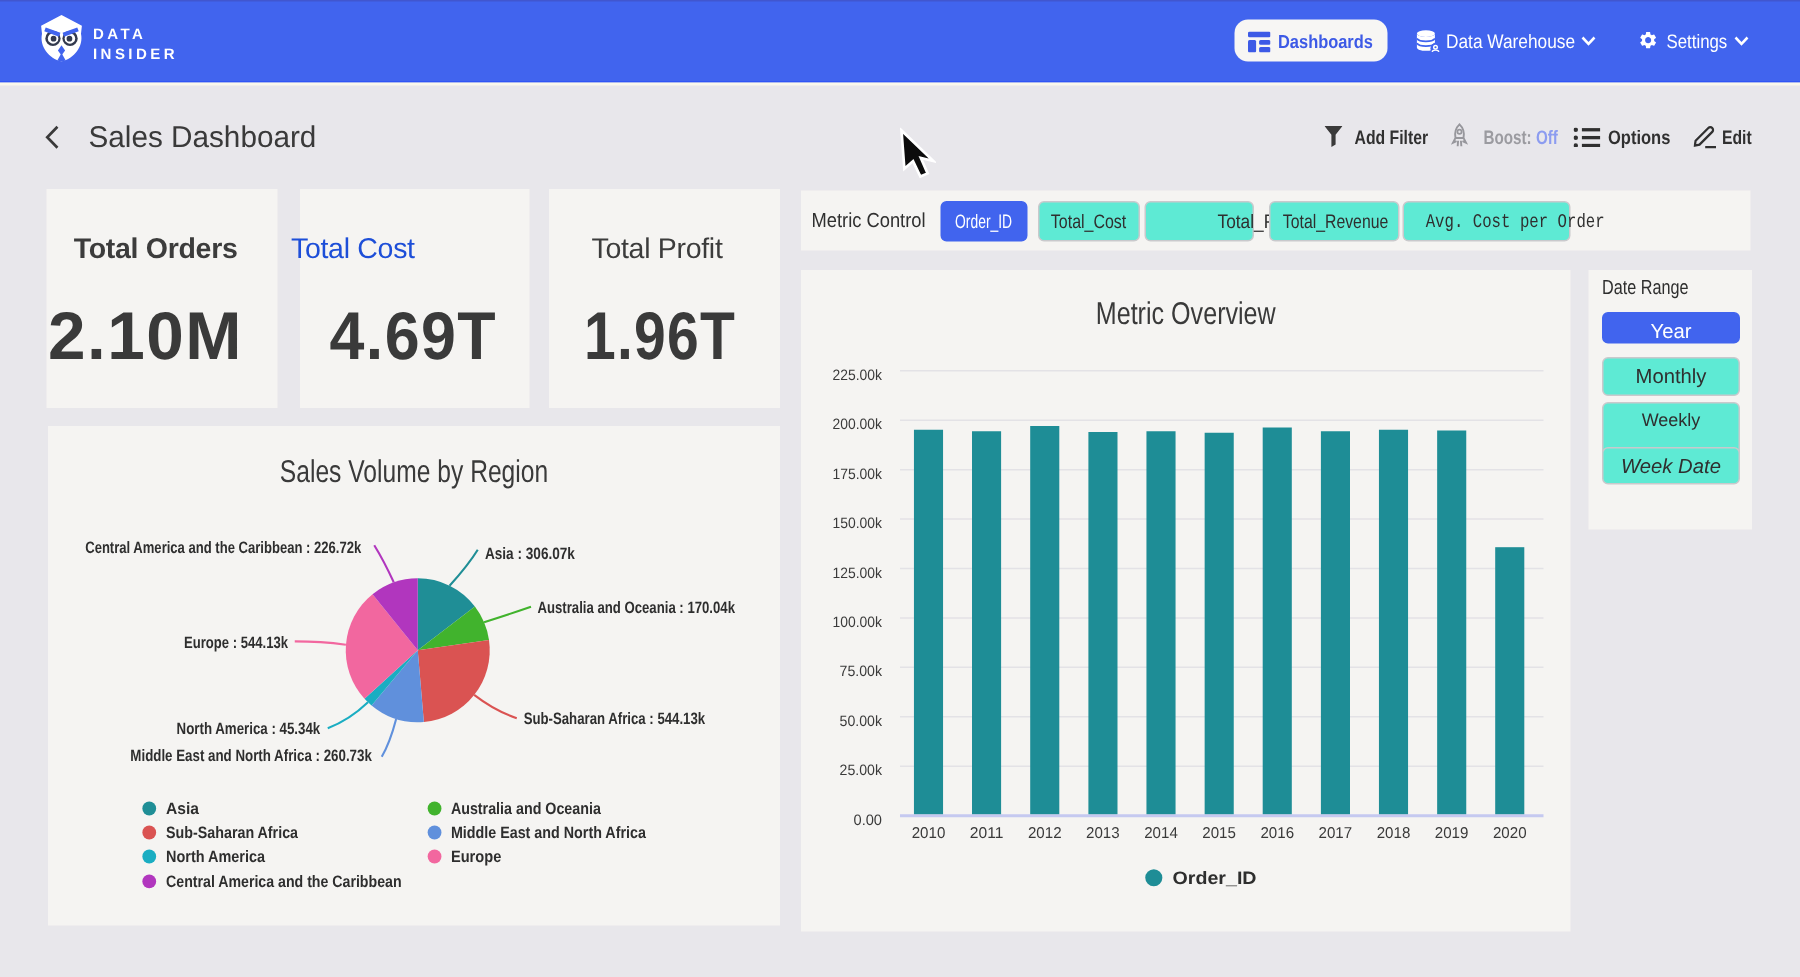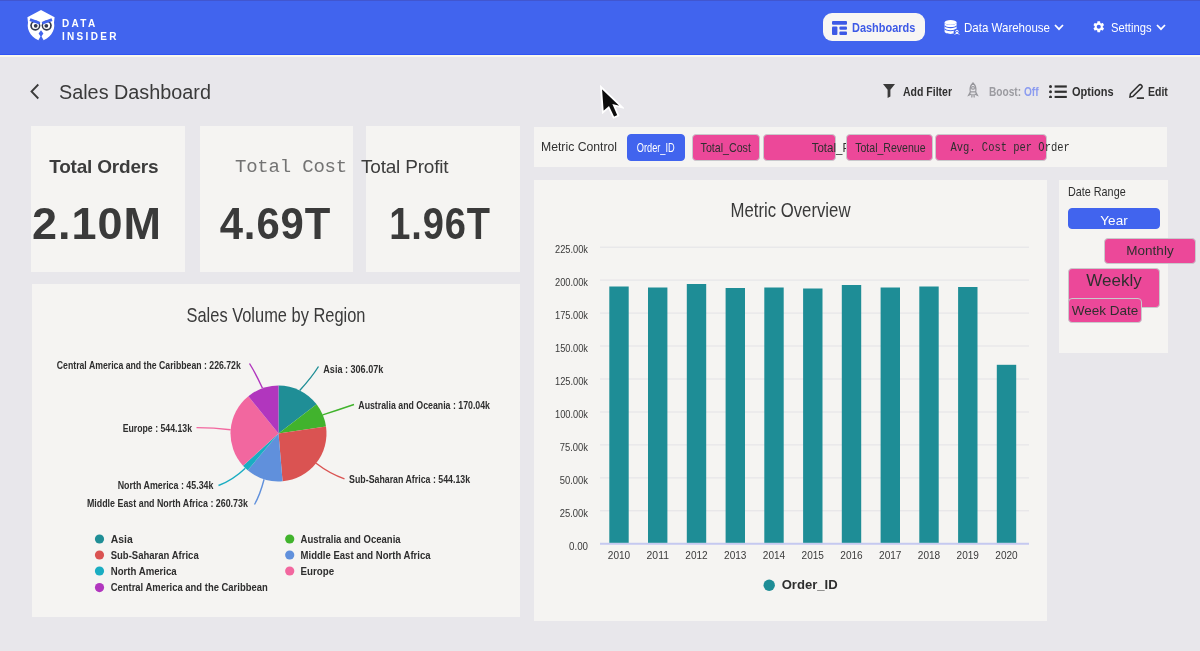--- a/index.html
+++ b/index.html
@@ -1,20 +1,20 @@
 <!DOCTYPE html>
 <html><head>
 <meta charset="utf-8">
 <style>
 * { margin:0; padding:0; box-sizing:border-box; }
 html,body { width:1200px; height:651px; overflow:hidden; }
 body { font-family:"Liberation Sans", sans-serif; background:#e8e7eb; position:relative; }
 .abs { position:absolute; }
 .card { position:absolute; background:#f5f4f2; }
-.btn { position:absolute; background:#ec4899; border:1px solid #c9c9cc; border-radius:4px; color:#2f2f2f; text-align:center; white-space:nowrap; overflow:visible; }
+.btn { position:absolute; background:#5eead4; border:1px solid #c9c9cc; border-radius:4px; color:#2f2f2f; text-align:center; white-space:nowrap; overflow:visible; }
 .btn.sel { background:#4164ee; border-color:#4164ee; color:#fff; }
 svg text { font-family:"Liberation Sans", sans-serif; }
 </style>
 </head>
 <body>
 
 <div class="abs" style="left:0;top:0;width:1200px;height:55px;background:#4164ee;border-top:1.5px solid #4156cf;border-bottom:1.5px solid #3055f5;"></div>
 <div class="abs" style="left:0;top:55px;width:1200px;height:1.5px;background:#faf8ec;"></div>
 
 <svg class="abs" style="left:26px;top:10px;" width="30" height="31" viewBox="0 0 30 31">
@@ -91,22 +91,22 @@
 <svg class="abs" style="left:1128.5px;top:83px;" width="15" height="16" viewBox="0 0 15 16">
   <path fill="none" stroke="#303030" stroke-width="1.5" d="M1.4 10.8 L9.9 2.3 C10.6 1.6 11.8 1.6 12.5 2.3 C13.2 3 13.2 4.2 12.5 4.9 L4 13.4 L0.9 14 Z"></path>
   <path stroke="#303030" stroke-width="1.7" d="M7.8 15.1 L15 15.1"></path>
 </svg>
 <div class="abs" style="left:1147.5px;top:84px;color:#303030;font-size:13px;font-weight:700;transform:scaleX(0.806);transform-origin:0 50%;">Edit</div>
 
 <div class="card" style="left:31px;top:126px;width:153.5px;height:146px;"></div>
 <div class="card" style="left:200px;top:126px;width:153px;height:146px;"></div>
 <div class="card" style="left:366px;top:126px;width:154px;height:146px;"></div>
 <div class="abs" style="left:27px;top:156px;width:153.5px;text-align:center;color:#3c3c3c;font-size:19px;letter-spacing:-0.2px;font-weight:bold;">Total Orders</div>
-<div class="abs" style="left:194px;top:156px;width:153px;text-align:right;color:#737373;font-size:19px;letter-spacing:-0.2px;font-family:Liberation Mono, monospace;">Total Cost</div>
-<div class="abs" style="left:361px;top:156px;width:154px;text-align:left;color:#3c3c3c;font-size:19px;letter-spacing:-0.2px;">Total Profit</div>
+<div class="abs" style="left:194px;top:156px;width:153px;text-align:left;color:#1d4ed8;font-size:19px;letter-spacing:-0.2px;">Total Cost</div>
+<div class="abs" style="left:361px;top:156px;width:154px;text-align:center;color:#3c3c3c;font-size:19px;letter-spacing:-0.2px;">Total Profit</div>
 <div class="abs" style="left:32px;top:198px;width:153.5px;text-align:left;color:#3a3a3a;font-size:45px;font-weight:700;letter-spacing:1px;">2.10M</div>
 <div class="abs" style="left:198.5px;top:198px;width:153px;text-align:center;color:#3a3a3a;font-size:45px;font-weight:700;letter-spacing:1px;transform:scaleX(0.93);">4.69T</div>
 <div class="abs" style="left:362.5px;top:198px;width:154px;text-align:center;color:#3a3a3a;font-size:45px;font-weight:700;letter-spacing:1px;transform:scaleX(0.845);">1.96T</div>
 
 <div class="card" style="left:32px;top:284px;width:488px;height:333px;"></div>
 <div class="abs" style="left:32px;top:303px;width:488px;text-align:center;color:#3a3a3a;font-size:21px;transform:scaleX(0.782);">Sales Volume by Region</div>
 <svg class="abs" style="left:32px;top:284px;" width="488" height="333" viewBox="0 0 488 333">
   <path d="M246.5 149.5 L246.50 101.50 A48.0 48.0 0 0 1 284.60 120.31 Z" fill="#1f8e96"></path>
   <path d="M246.5 149.5 L284.60 120.31 A48.0 48.0 0 0 1 294.00 142.60 Z" fill="#41b32d"></path>
   <path d="M246.5 149.5 L294.00 142.60 A48.0 48.0 0 0 1 250.57 197.33 Z" fill="#da5352"></path>
@@ -197,19 +197,19 @@
   <text x="433.75" y="378.5" font-size="10.5" fill="#3a3a3a" text-anchor="middle" textLength="22.4" lengthAdjust="spacingAndGlyphs">2019</text>
   <rect x="462.8" y="184.8" width="19.4" height="178.0" fill="#1e8d96"></rect>
   <text x="472.5" y="378.5" font-size="10.5" fill="#3a3a3a" text-anchor="middle" textLength="22.4" lengthAdjust="spacingAndGlyphs">2020</text>
   <circle cx="235.2" cy="405.2" r="5.7" fill="#1e8d96"></circle>
   <text x="247.7" y="409.4" font-size="12" font-weight="bold" fill="#2e2e2e" text-anchor="start" textLength="56" lengthAdjust="spacingAndGlyphs">Order_ID</text>
 </svg>
 
 <div class="card" style="left:1059px;top:180px;width:109px;height:173px;"></div>
 <div class="abs" style="left:1068px;top:184px;color:#2e2e2e;font-size:13.5px;transform:scaleX(0.80);transform-origin:0 50%;">Date Range</div>
 <div class="btn sel" style="left:1068px;top:208px;width:92px;height:21px;font-size:13.5px;line-height:24px;">Year</div>
-<div class="btn" style="left:1068px;top:238px;width:92px;height:25.5px;font-size:13.5px;line-height:23.5px;margin-left:36px;">Monthly</div>
-<div class="btn" style="left:1068px;top:268px;width:92px;height:40px;font-size:17px;line-height:23.5px;">Weekly</div>
-<div class="btn" style="left:1068px;top:297.5px;width:74px;height:25.5px;font-size:13.5px;line-height:23.5px;">Week Date</div>
+<div class="btn" style="left:1068px;top:238px;width:92px;height:25.5px;font-size:13.5px;line-height:23.5px;">Monthly</div>
+<div class="btn" style="left:1068px;top:268px;width:92px;height:40px;font-size:12px;line-height:23.5px;">Weekly</div>
+<div class="btn" style="left:1068px;top:297.5px;width:92px;height:25.5px;font-size:13.5px;line-height:23.5px;font-style:italic;">Week Date</div>
 
 <svg class="abs" style="left:599px;top:84.5px;z-index:50;" width="25" height="36" viewBox="0 0 25 36">
   <path d="M2 2 L3.9 27.5 L9.7 22.4 L14.6 32.7 L19.4 30.6 L14.9 20.3 L23.2 22.3 Z" fill="#0c0c0c" stroke="#fff" stroke-width="1.8"></path>
 </svg>
 
 </body></html>

